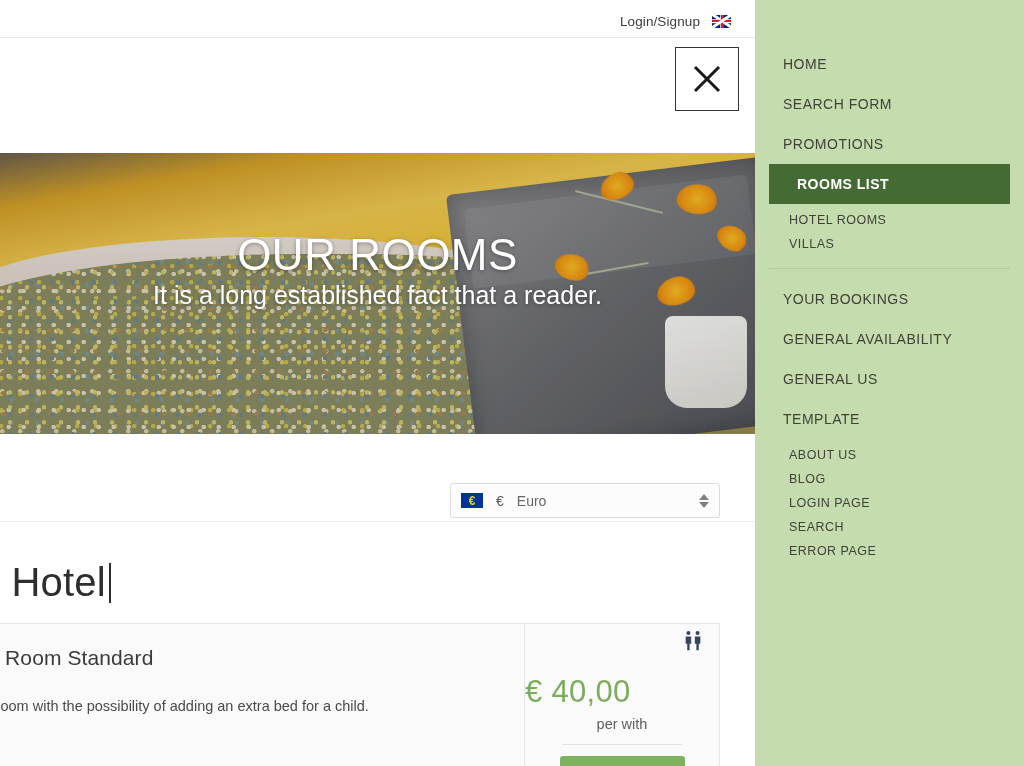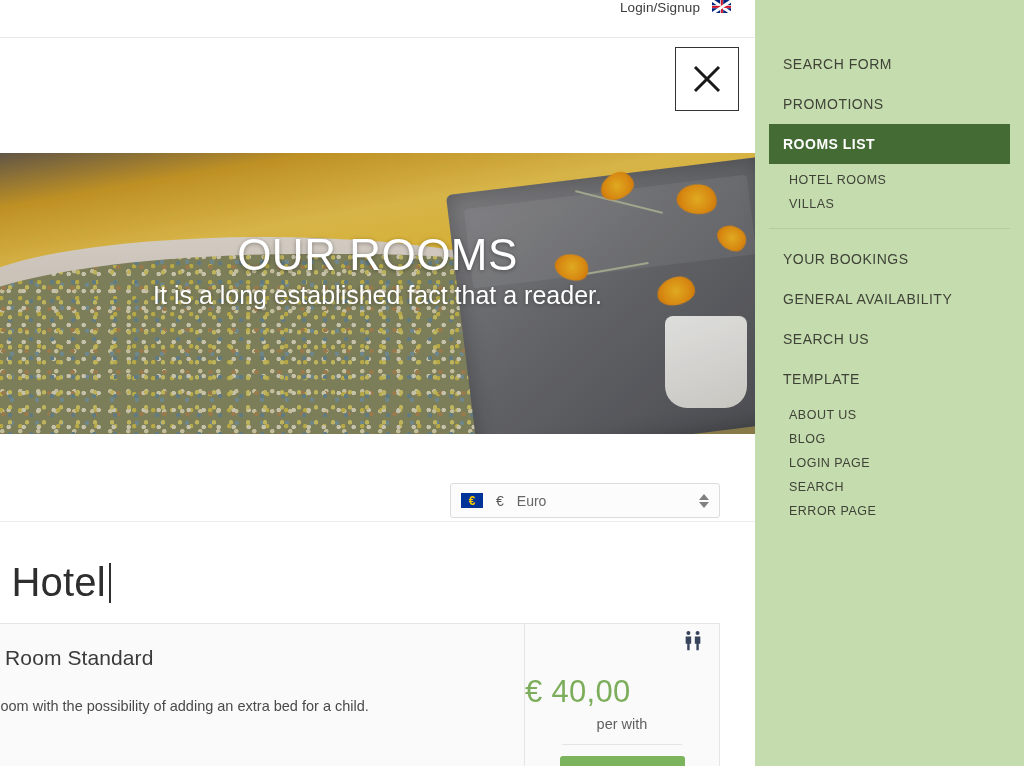--- a/index.html
+++ b/index.html
@@ -27,21 +27,21 @@
   #topbar {
     position: relative;
     height: 38px;
     border-bottom: 1px solid #e8e8e8;
     background: #fff;
   }
   #topbar-right {
     position: absolute;
     right: 24px; top: 0;
     height: 42px;
-    display: flex; align-items: flex-start; gap: 12px;
+    display: flex; align-items: center; gap: 12px;
   }
   #login-link {
     font-size: 13.5px;
     color: #3c3c3c;
     letter-spacing: .1px;
     cursor: pointer;
   }
   .uk-flag {
     position: relative;
     width: 19px; height: 13px;
@@ -349,21 +349,20 @@
     letter-spacing: .5px;
     color: #3f4237;
     cursor: pointer;
     white-space: nowrap;
   }
   .nav-item.active {
     background: #456b34;
     color: #ffffff;
     font-weight: 600;
     margin: 0 14px;
-    padding-left: 14px;
   }
   .nav-sub {
     display: block;
     padding: 0 0 0 34px;
     height: 24px;
     line-height: 24px;
     font-size: 12.5px;
     letter-spacing: .5px;
     color: #3f4237;
     cursor: pointer;
@@ -459,33 +458,34 @@
         <div id="price-value">€ 40,00</div>
         <div id="price-unit">per with</div>
         <div id="price-divider"></div>
         <button id="details-button">Details</button>
       </div>
     </div>
   </div>
 
   <div id="sidebar">
 
+    <div class="nav-item">HOME</div>
     <div class="nav-item">SEARCH FORM</div>
     <div class="nav-item">PROMOTIONS</div>
     <div class="nav-item active">ROOMS LIST</div>
 
     <div class="sp-4"></div>
     <div class="nav-sub">HOTEL ROOMS</div>
     <div class="nav-sub">VILLAS</div>
 
     <div class="nav-divider"></div>
 
     <div class="nav-item">YOUR BOOKINGS</div>
     <div class="nav-item">GENERAL AVAILABILITY</div>
-    <div class="nav-item">SEARCH US</div>
+    <div class="nav-item">GENERAL US</div>
     <div class="nav-item">TEMPLATE</div>
 
     <div class="sp-4"></div>
     <div class="nav-sub">ABOUT US</div>
     <div class="nav-sub">BLOG</div>
     <div class="nav-sub">LOGIN PAGE</div>
     <div class="nav-sub">SEARCH</div>
     <div class="nav-sub">ERROR PAGE</div>
   </div>
 

